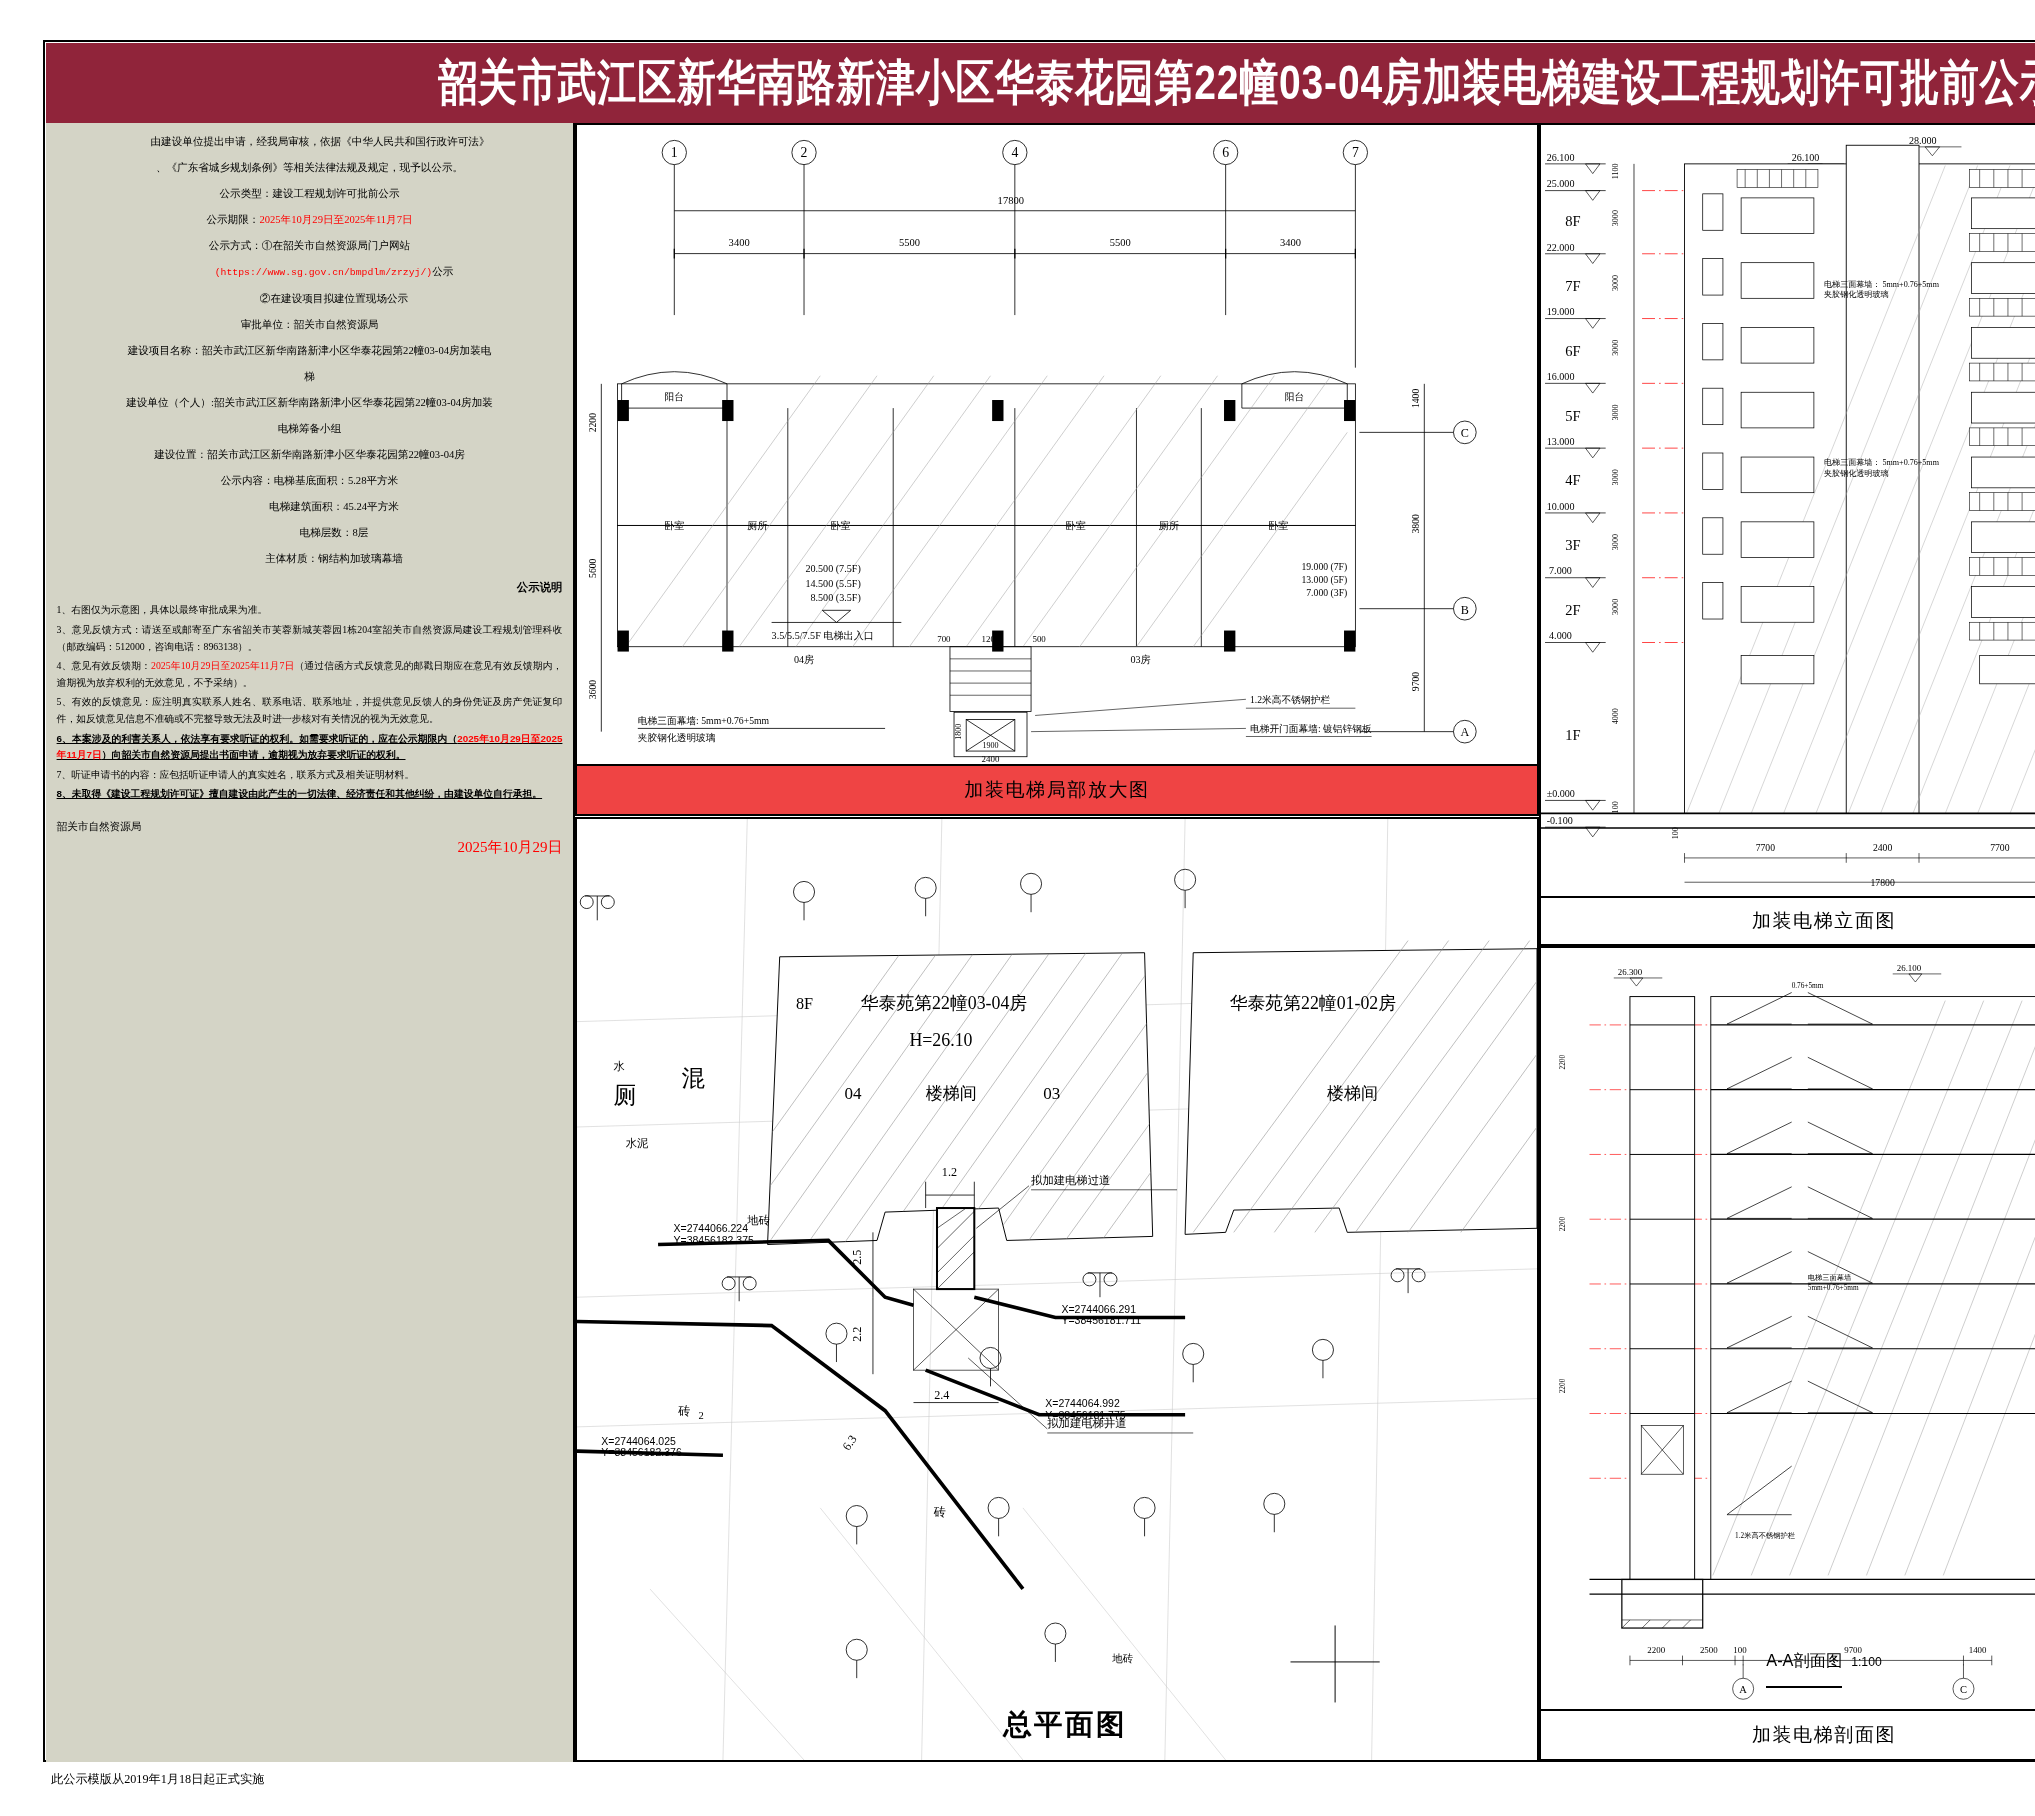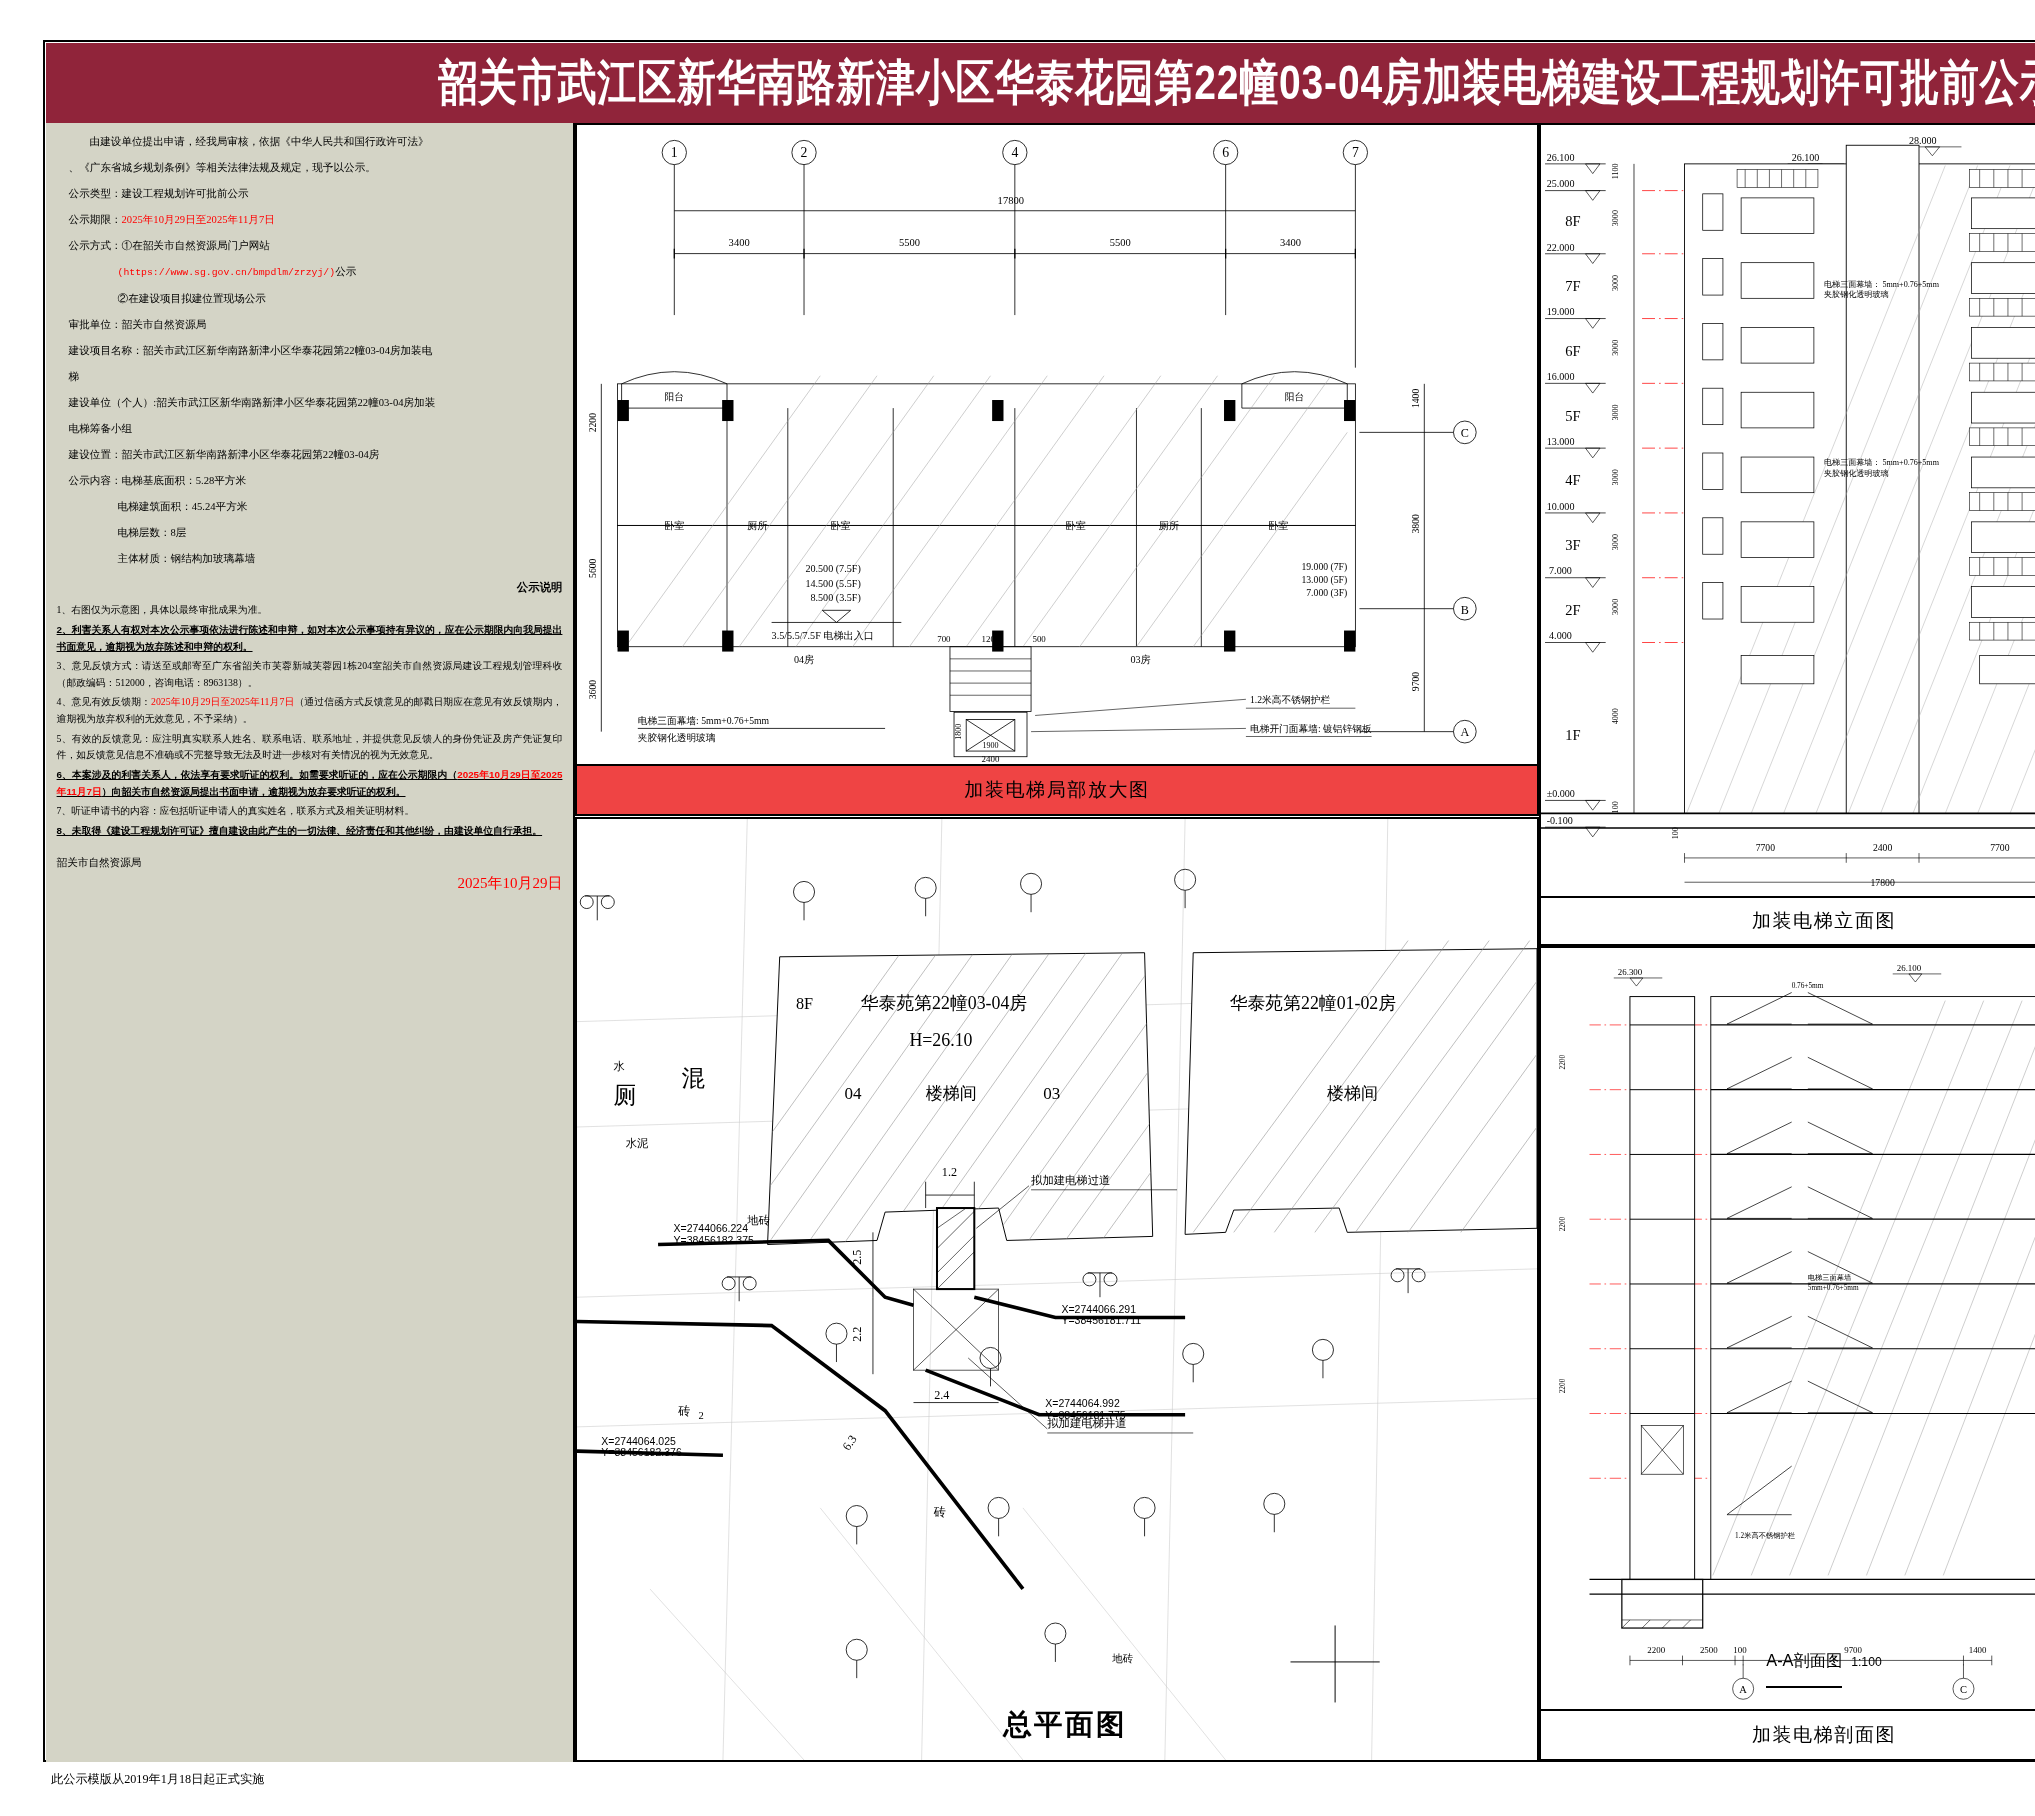--- a/index.html
+++ b/index.html
@@ -46,22 +46,23 @@
     width:529px;height:1639px;
     background:#d4d4c6;
     border-right:2.4px solid #000;
     box-sizing:border-box;
     padding:9px 10.6px 0 10.6px;
     overflow:hidden;
   }
   .lp-line{
     font-size:10.6px;line-height:19px;
     color:#000;
-    margin:0 0 7px 12px;
+    margin:0 0 7px 0;
     font-family:"Liberation Serif","DejaVu Serif",serif;
+    text-align:center;
   }
   .lp-line.indent{text-indent:21px;}
   .lp-line.sub{padding-left:49px;}
   .red{color:#ff0000;}
   .mono-red{color:#ff0000;font-family:"Liberation Mono","DejaVu Sans Mono",monospace;font-size:9.8px;}
 
   
   .notes-title{
     text-align:right;font-weight:bold;font-size:11.4px;
     margin:12.2px 0 7.3px 0;color:#000;
@@ -152,21 +153,20 @@
     <p class="lp-line">电梯筹备小组</p>
     <p class="lp-line">建设位置：韶关市武江区新华南路新津小区华泰花园第22幢03-04房</p>
     <p class="lp-line">公示内容：电梯基底面积：5.28平方米</p>
     <p class="lp-line sub">电梯建筑面积：45.24平方米</p>
     <p class="lp-line sub">电梯层数：8层</p>
     <p class="lp-line sub">主体材质：钢结构加玻璃幕墙</p>
 
     <div class="notes-title">公示说明</div>
 
     <p class="note">1、右图仅为示意图，具体以最终审批成果为准。</p>
-    <p class="note bold">2、利害关系人有权对本次公示事项依法进行陈述和申辩，如对本次公示事项持有异议的，应在公示期限内向我局提出书面意见，逾期视为放弃陈述和申辩的权利。</p>
     <p class="note">3、意见反馈方式：请送至或邮寄至广东省韶关市芙蓉新城芙蓉园1栋204室韶关市自然资源局建设工程规划管理科收（邮政编码：512000，咨询电话：8963138）。</p>
     <p class="note"><span>4、意见有效反馈期：<span class="red">2025年10月29日至2025年11月7日</span>（通过信函方式反馈意见的邮戳日期应在意见有效反馈期内，逾期视为放弃权利的无效意见，不予采纳）。</span></p>
     <p class="note">5、有效的反馈意见：应注明真实联系人姓名、联系电话、联系地址，并提供意见反馈人的身份凭证及房产凭证复印件，如反馈意见信息不准确或不完整导致无法及时进一步核对有关情况的视为无效意见。</p>
     <p class="note bold">6、本案涉及的利害关系人，依法享有要求听证的权利。如需要求听证的，应在公示期限内（<span class="red">2025年10月29日至2025年11月7日</span>）向韶关市自然资源局提出书面申请，逾期视为放弃要求听证的权利。</p>
     <p class="note">7、听证申请书的内容：应包括听证申请人的真实姓名，联系方式及相关证明材料。</p>
     <p class="note bold">8、未取得《建设工程规划许可证》擅自建设由此产生的一切法律、经济责任和其他纠纷，由建设单位自行承担。</p>
 
     <div class="sign">韶关市自然资源局</div>
     <div class="sign-date">2025年10月29日</div>
   </div>

